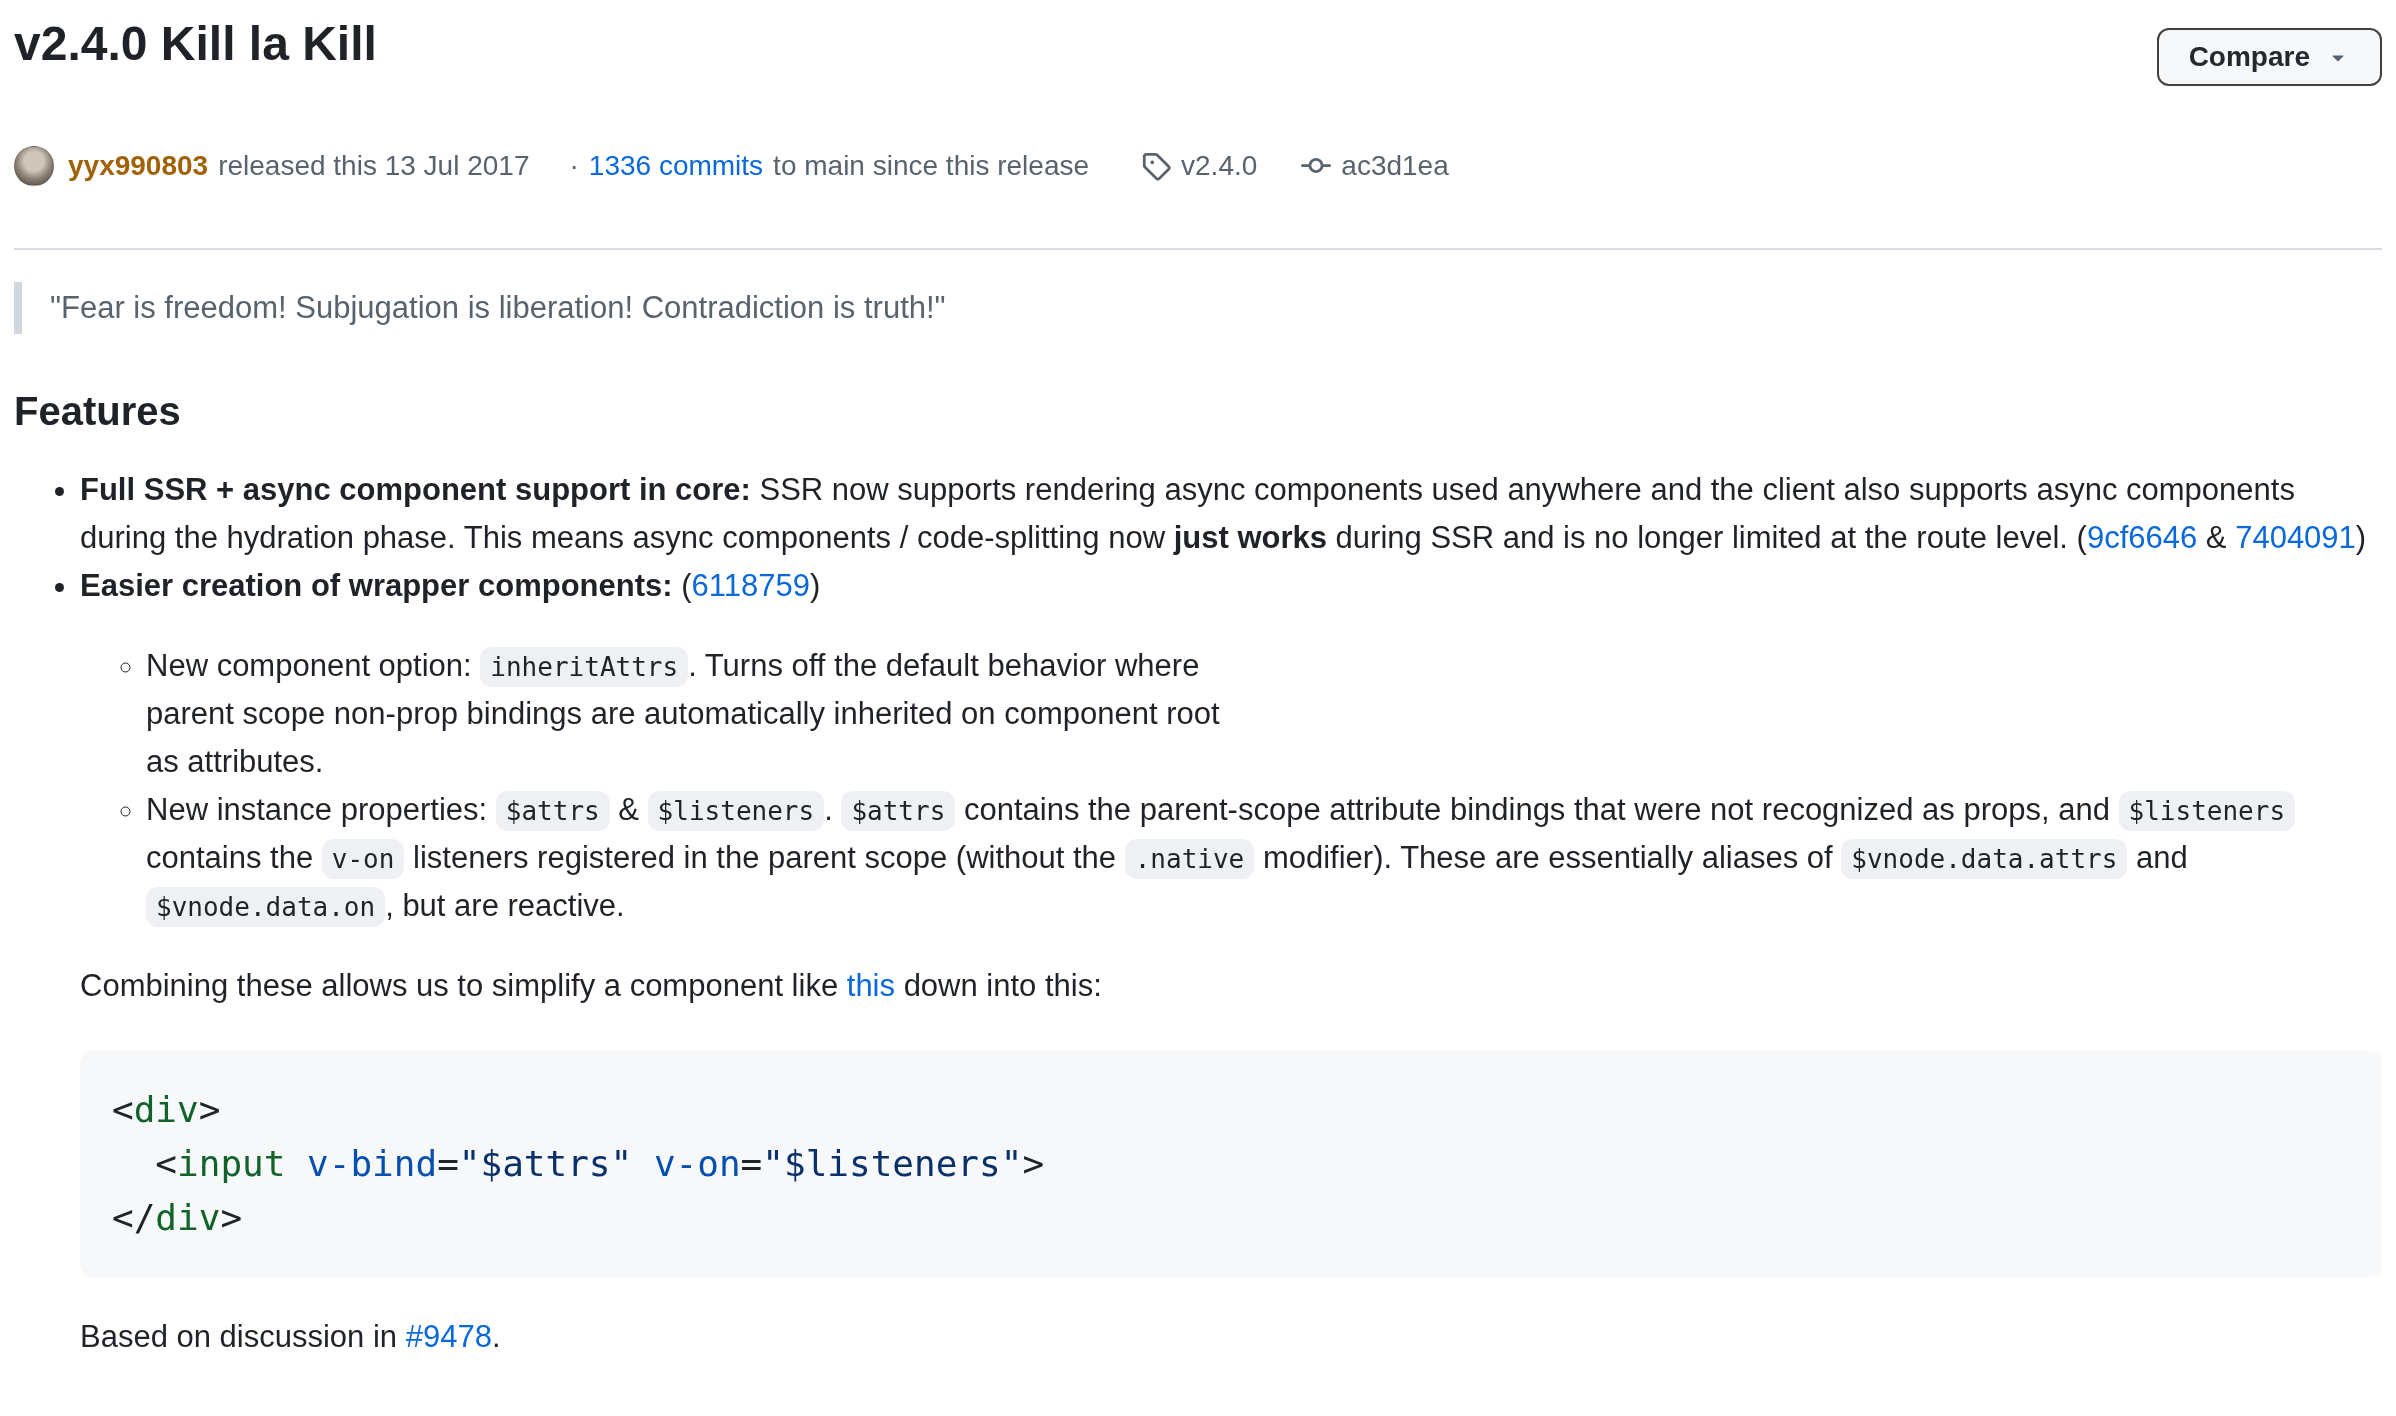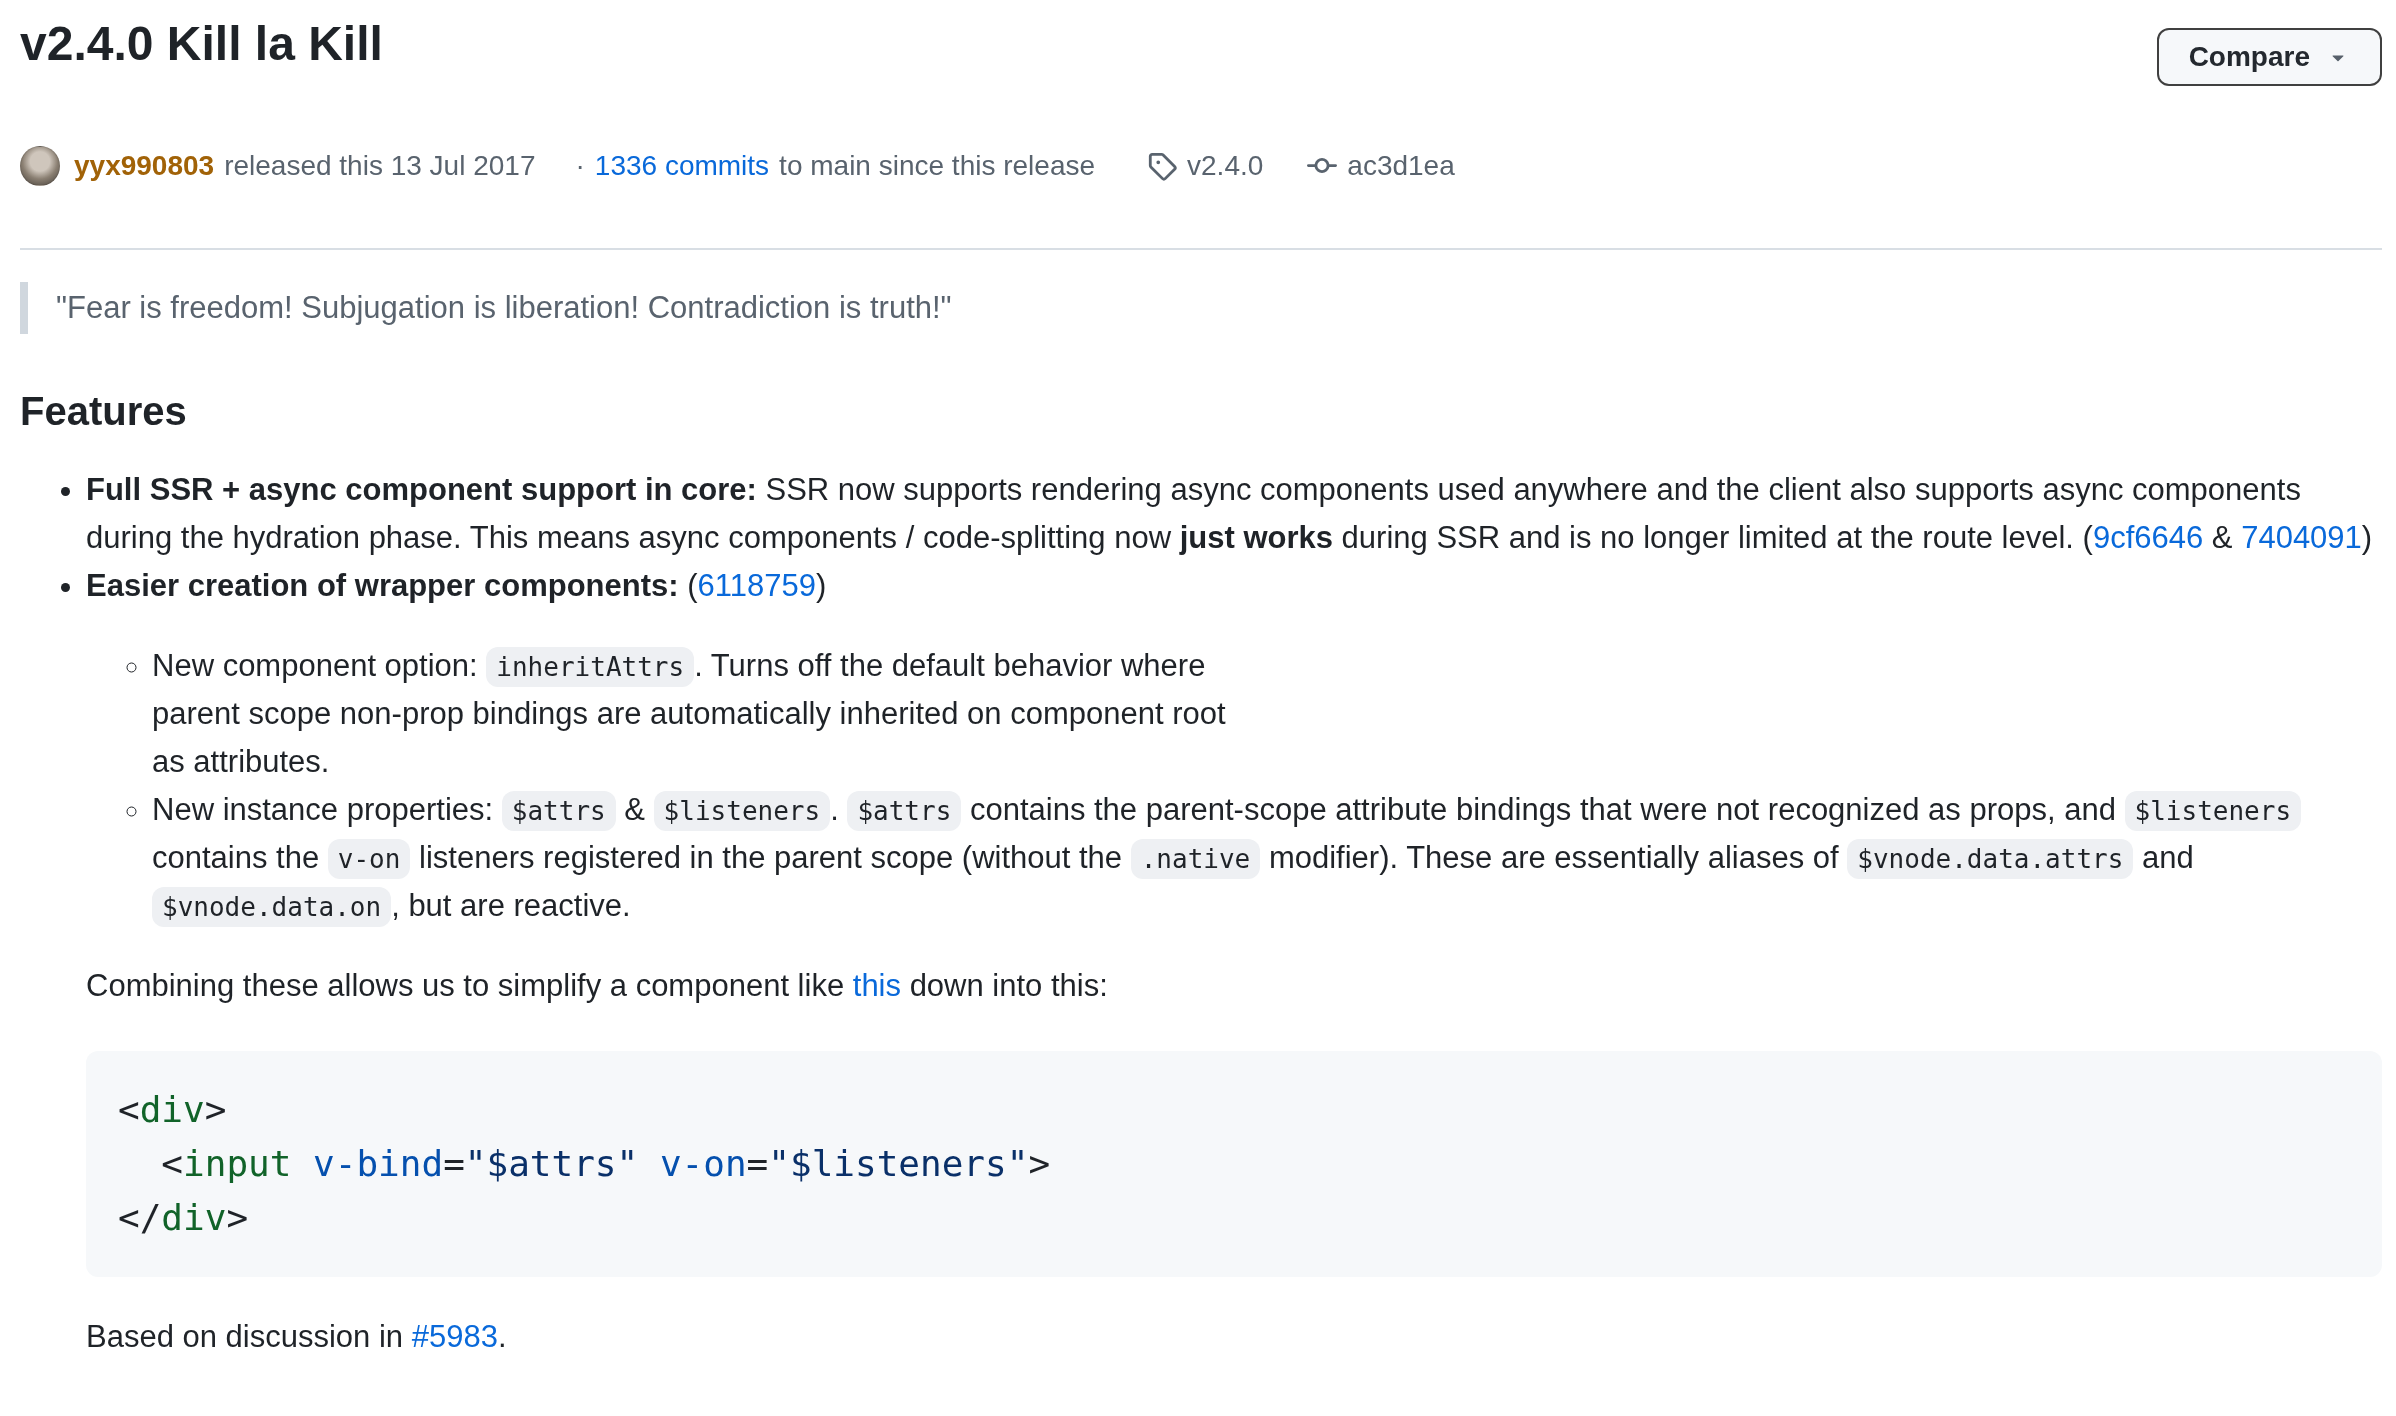--- a/index.html
+++ b/index.html
@@ -2,21 +2,21 @@
 <html><head>
 <meta charset="utf-8">
 <style>
   html,body{margin:0;padding:0;background:#fff;}
   body{
     width:2396px;height:1416px;overflow:hidden;
     font-family:"Liberation Sans","DejaVu Sans",sans-serif;
     color:#1f2328;
     -webkit-font-smoothing:antialiased;
   }
-  .page{box-sizing:border-box;width:2396px;padding:14px 14px 0 20px;}
+  .page{box-sizing:border-box;width:2396px;padding:14px 14px 0 14px;}
 
   
   .header-top{display:flex;justify-content:space-between;align-items:flex-start;}
   h1.title{font-size:48px;line-height:1.25;margin:0;font-weight:700;color:#1f2328;}
   .btn-compare{
     display:inline-flex;align-items:center;gap:16px;
     height:58px;padding:0 30px;margin-top:14px;
     background:#f6f8fa;border:2px solid #404040;border-radius:12px;
     font-family:inherit;font-size:28px;font-weight:700;color:#24292f;cursor:pointer;
   }
@@ -127,18 +127,18 @@
         <ul class="sub">
           <li>
             <p class="para">New component option: <code class="ic">inheritAttrs</code>. Turns off the default behavior where<br>parent scope non-prop bindings are automatically inherited on component root<br>as attributes.</p>
           </li>
           <li>
             <p class="para">New instance properties: <code class="ic">$attrs</code> &amp; <code class="ic">$listeners</code>. <code class="ic">$attrs</code> contains the parent-scope attribute bindings that were not recognized as props, and <code class="ic">$listeners</code> contains the <code class="ic">v-on</code> listeners registered in the parent scope (without the <code class="ic">.native</code> modifier). These are essentially aliases of <code class="ic">$vnode.data.attrs</code> and <code class="ic">$vnode.data.on</code>, but are reactive.</p>
           </li>
         </ul>
         <p class="para">Combining these allows us to simplify a component like <a href="#" class="lnk">this</a> down into this:</p>
         <pre class="codeblock"><code>&lt;<span class="tok-tag">div</span>&gt;<br>  &lt;<span class="tok-tag">input</span> <span class="tok-attr">v-bind</span>=<span class="tok-str">"$attrs"</span> <span class="tok-attr">v-on</span>=<span class="tok-str">"$listeners"</span>&gt;<br>&lt;/<span class="tok-tag">div</span>&gt;</code></pre>
-        <p class="para">Based on discussion in <a href="#" class="lnk">#5983</a>.</p>
+        <p class="para">Based on discussion in <a href="#" class="lnk">#9478</a>.</p>
       </li>
     </ul>
   </div>
 
 </div>
 
 </body></html>

